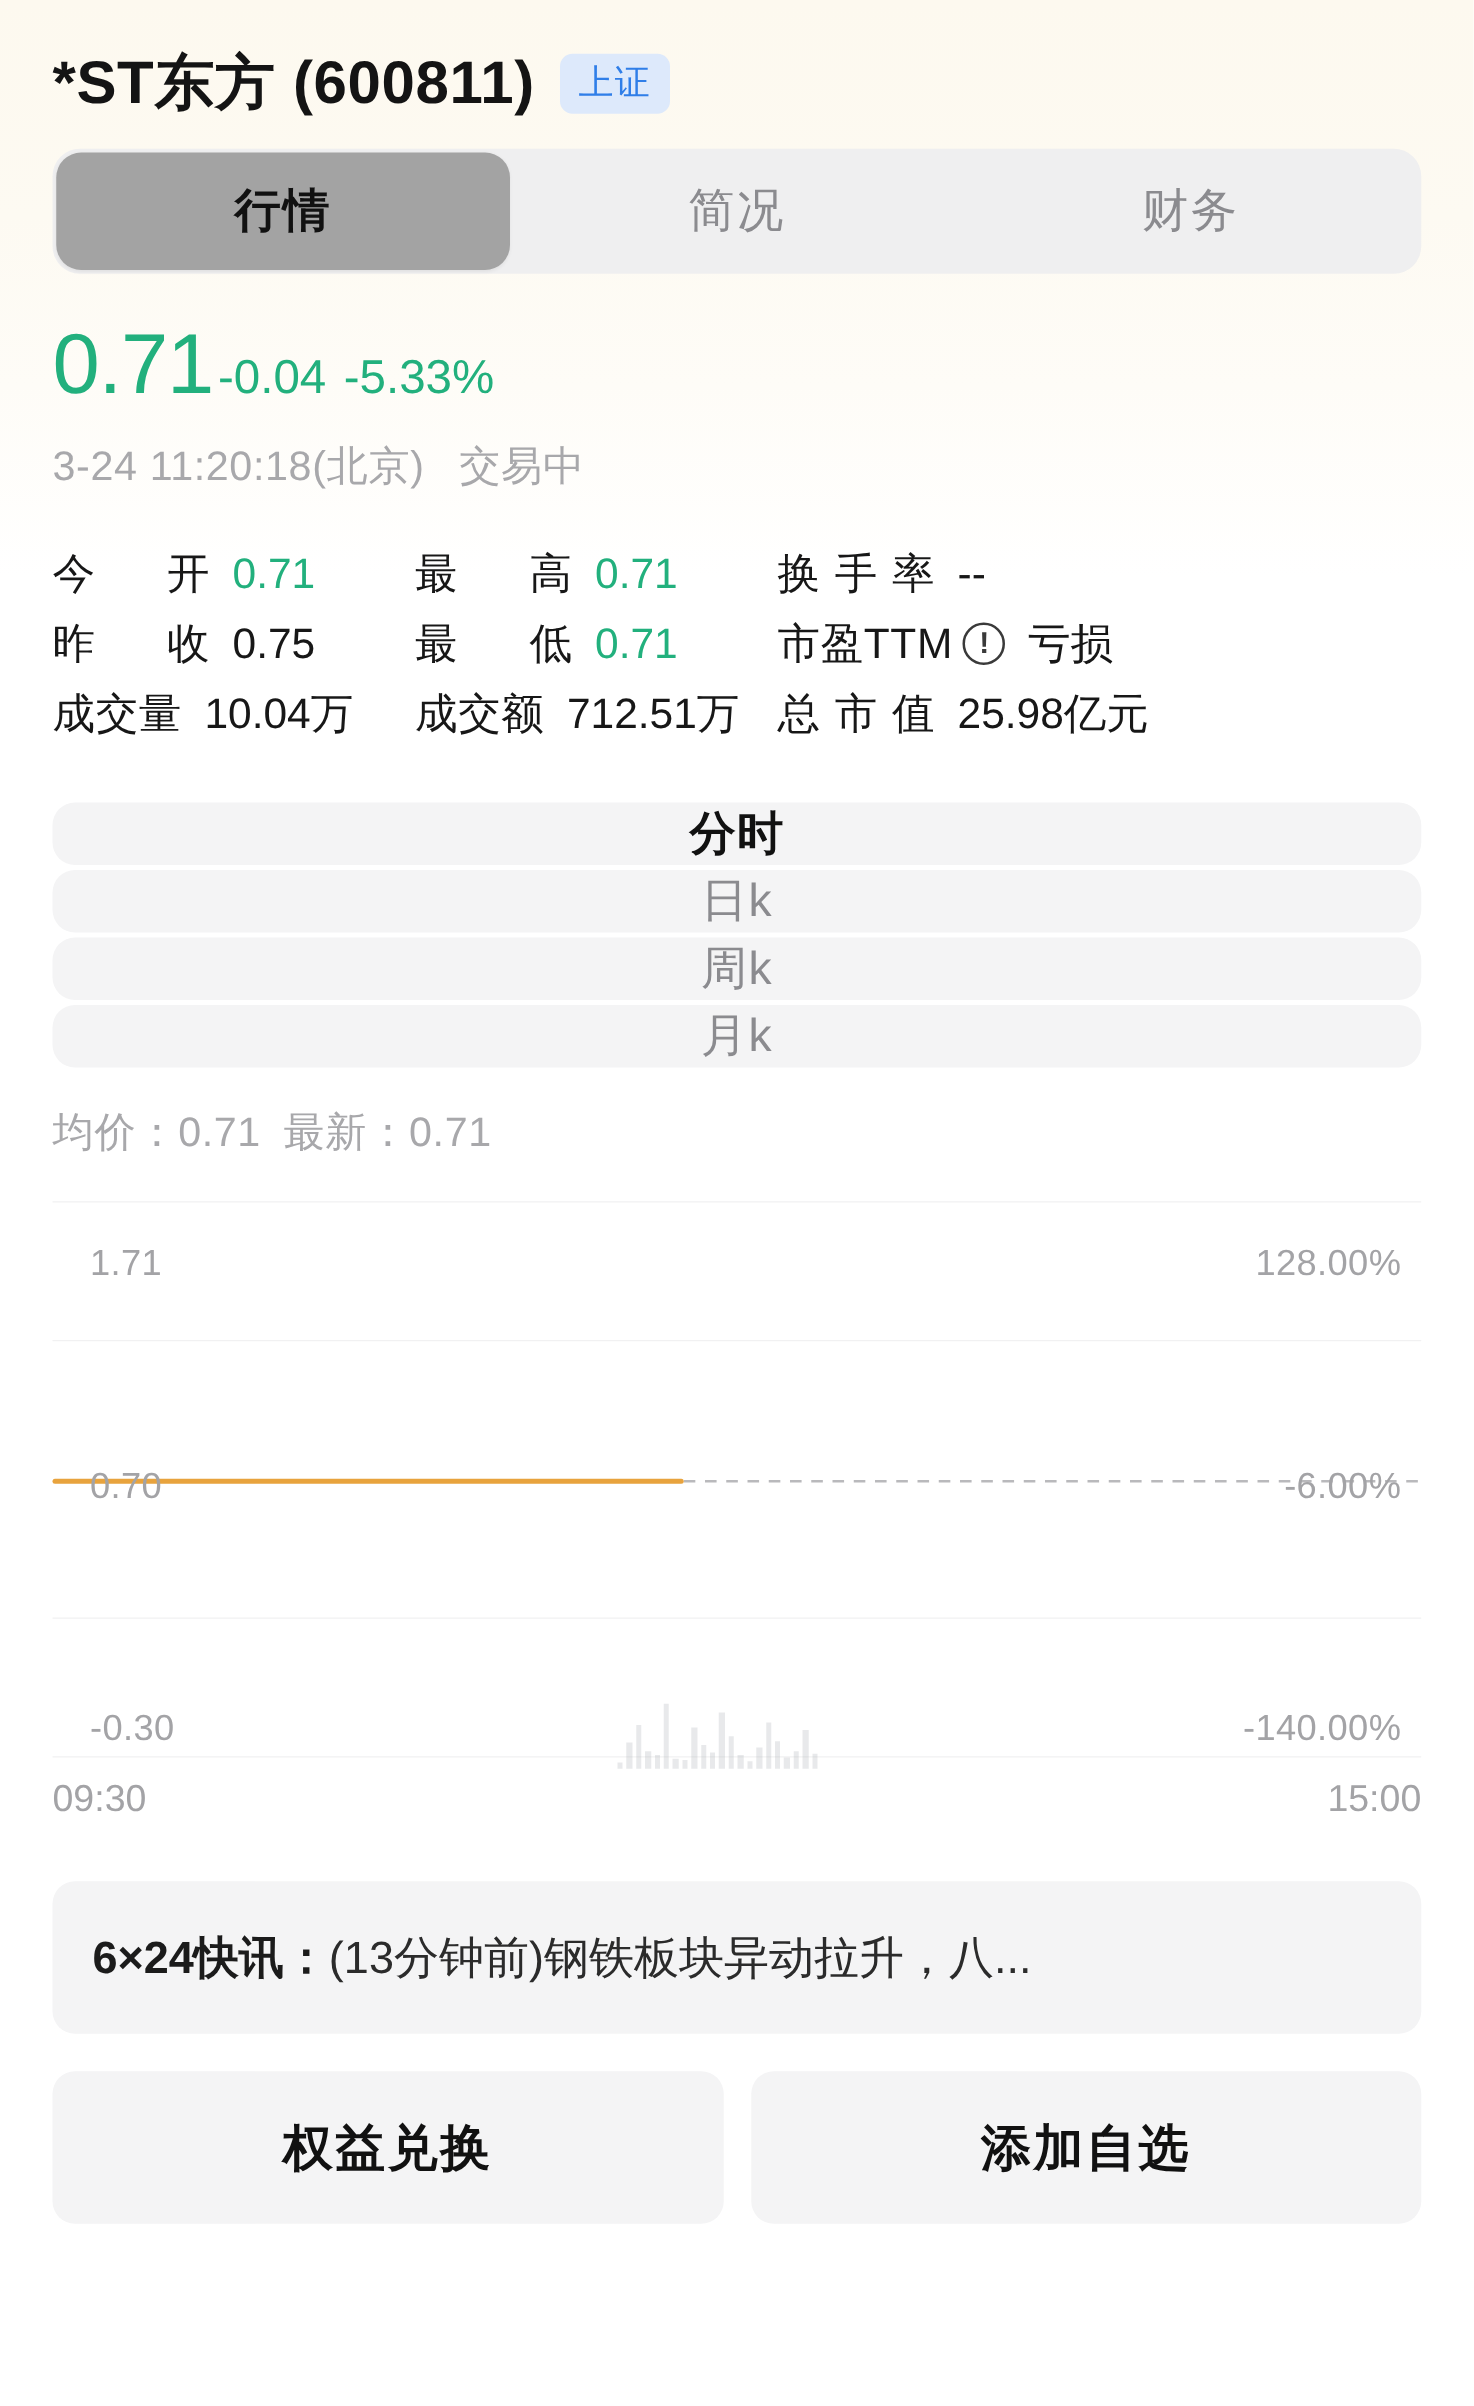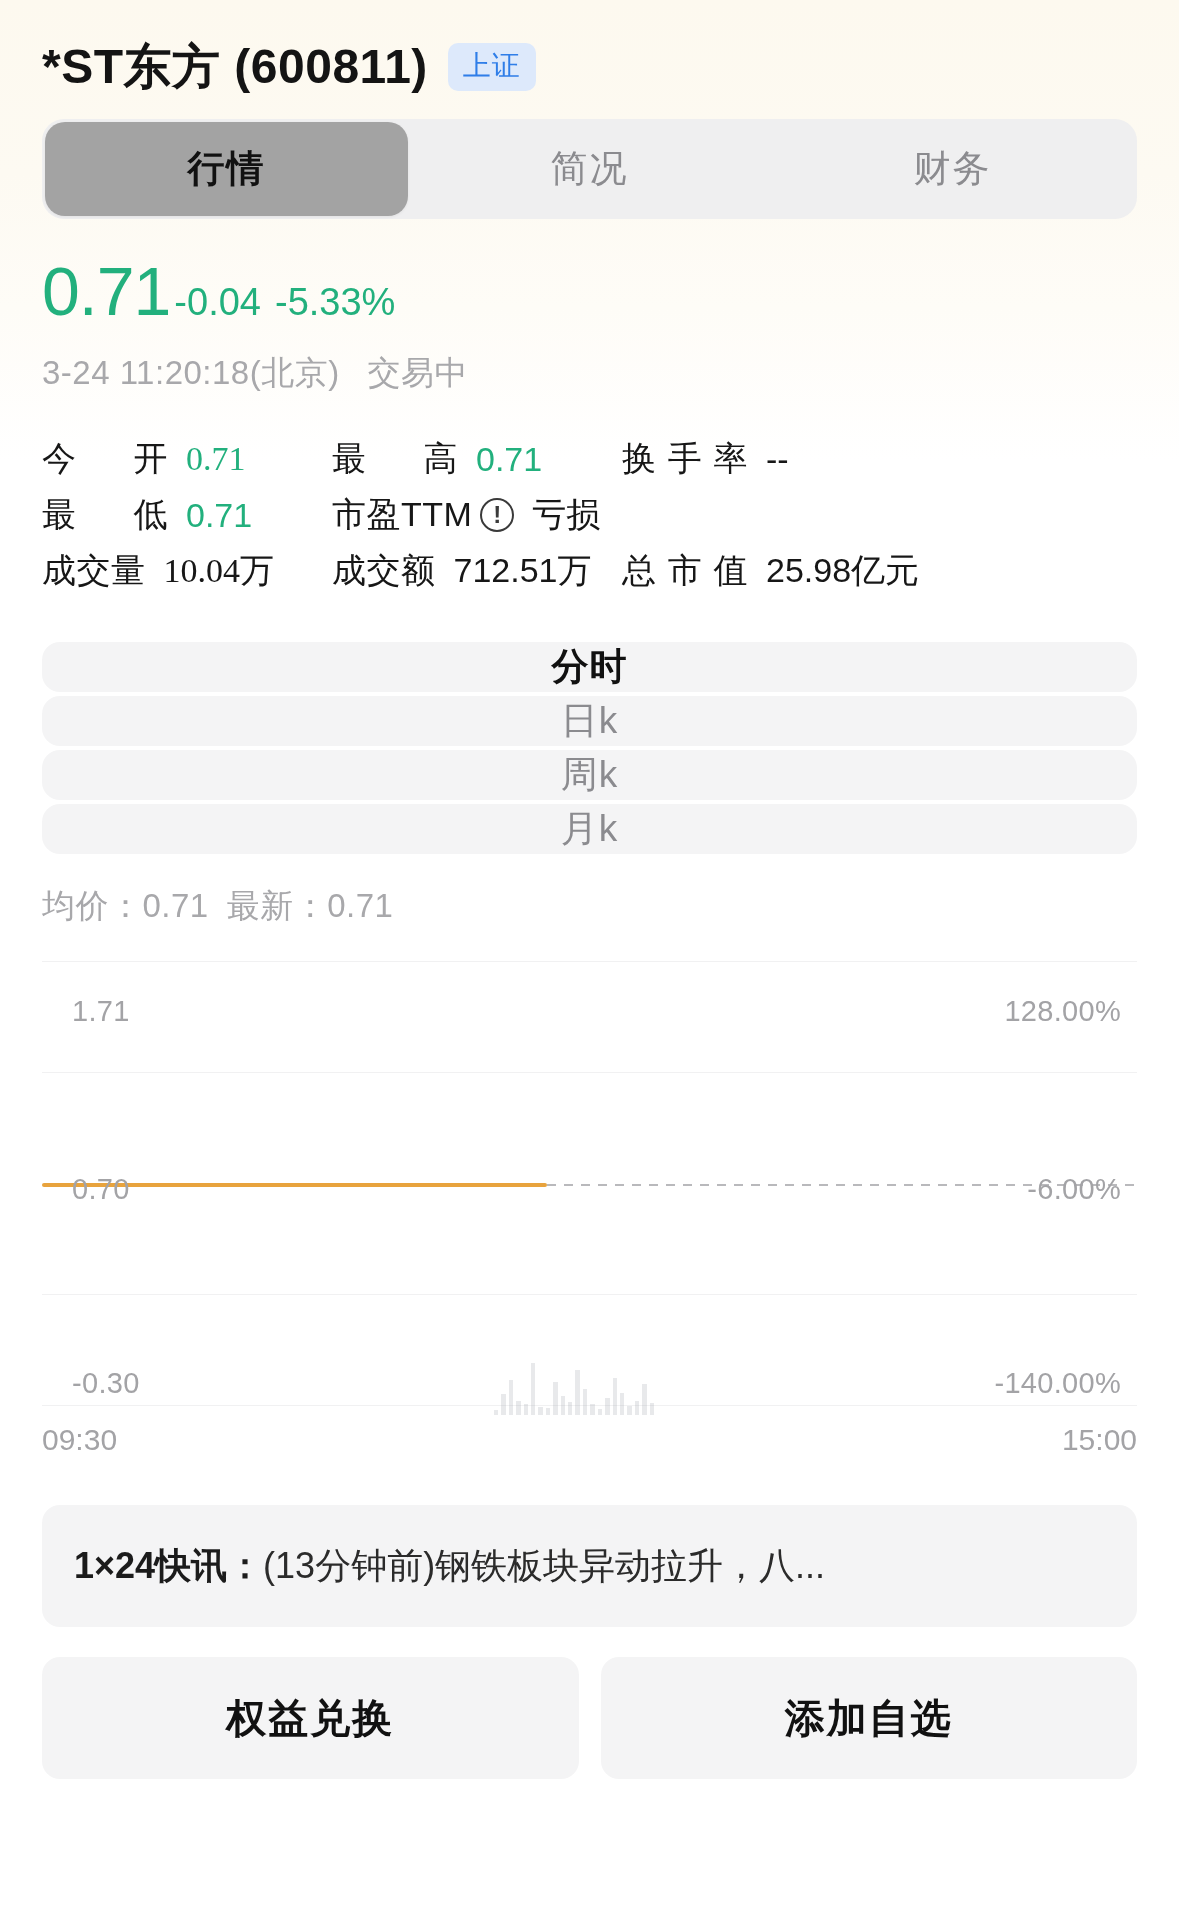--- a/index.html
+++ b/index.html
@@ -120,21 +120,21 @@
     display: flex;
     align-items: center;
     height: 54px;
     margin-bottom: 2px;
   }
   .cell {
     display: flex;
     align-items: center;
     white-space: nowrap;
   }
-  .cell.c1 { width: 290px; font-family: Liberation Serif, serif; }
+  .cell.c1 { width: 290px; }
   .cell.c2 { width: 290px; }
   .cell.c3 { width: 520px; }
   .lbl {
     font-size: 34px;
     color: #171717;
     letter-spacing: 0.5px;
   }
   .lbl.spread3 {
     display: inline-block;
     width: 126px;
@@ -350,20 +350,24 @@
         <span class="lbl spread2">最高</span>
         <span class="val green">0.71</span>
       </div>
       <div class="cell c3">
         <span class="lbl spread3">换手率</span>
         <span class="val">--</span>
       </div>
     </div>
 
     <div class="stats-row">
+      <div class="cell c1">
+        <span class="lbl spread2">昨收</span>
+        <span class="val">0.75</span>
+      </div>
       <div class="cell c2">
         <span class="lbl spread2">最低</span>
         <span class="val green">0.71</span>
       </div>
       <div class="cell c3">
         <span class="lbl">市盈TTM</span>
         <span class="info-icon">!</span>
         <span class="val">亏损</span>
       </div>
     </div>
@@ -440,21 +444,21 @@
         <i style="height: 12px;"></i>
       </div>
 
     <div class="time-axis">
       <span>09:30</span>
       <span>15:00</span>
     </div>
   </div>
 
   <div class="news">
-    <div class="news-text"><span>1×24快讯：</span><span class="body">(13分钟前)钢铁板块异动拉升，八...</span></div>
+    <div class="news-text"><span>6×24快讯：</span><span class="body">(13分钟前)钢铁板块异动拉升，八...</span></div>
   </div>
 
   <div class="actions">
     <div class="action-btn">权益兑换</div>
     <div class="action-btn">添加自选</div>
   </div>
 
 </div>
 
 </body></html>

